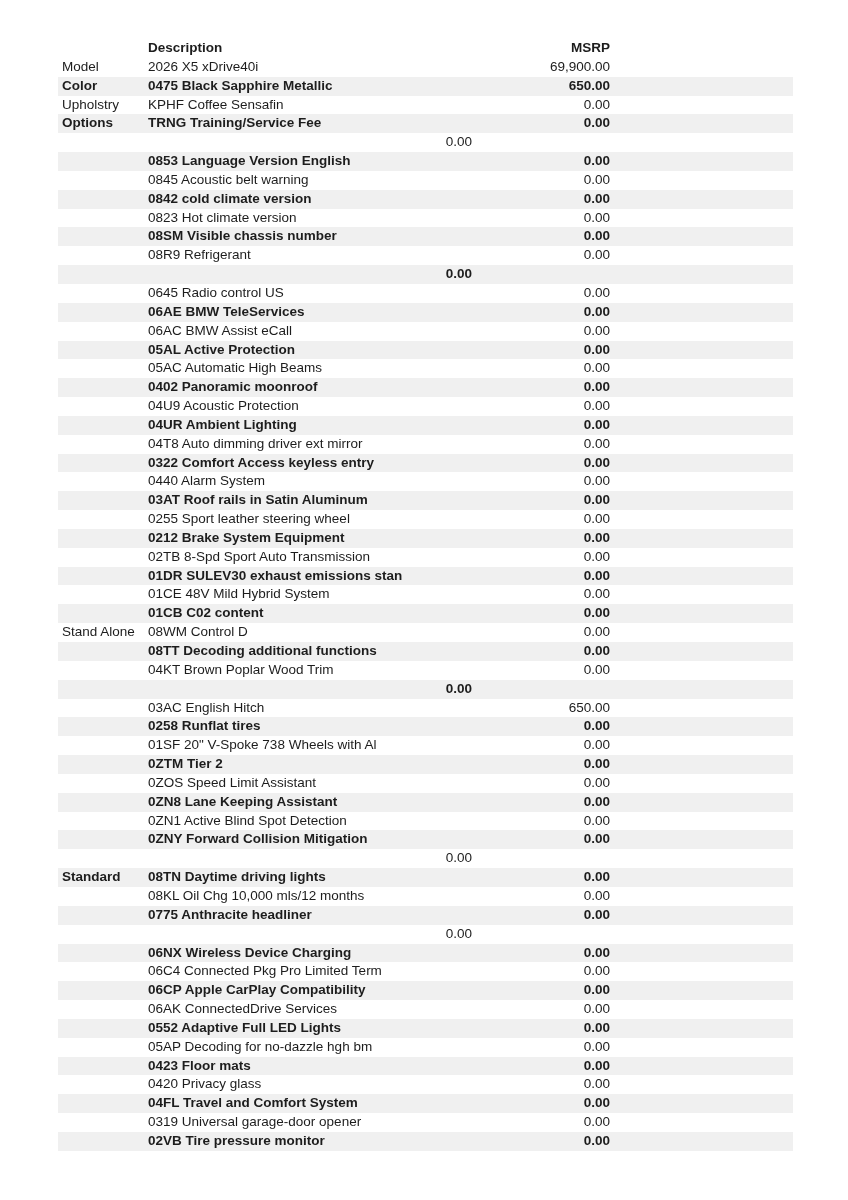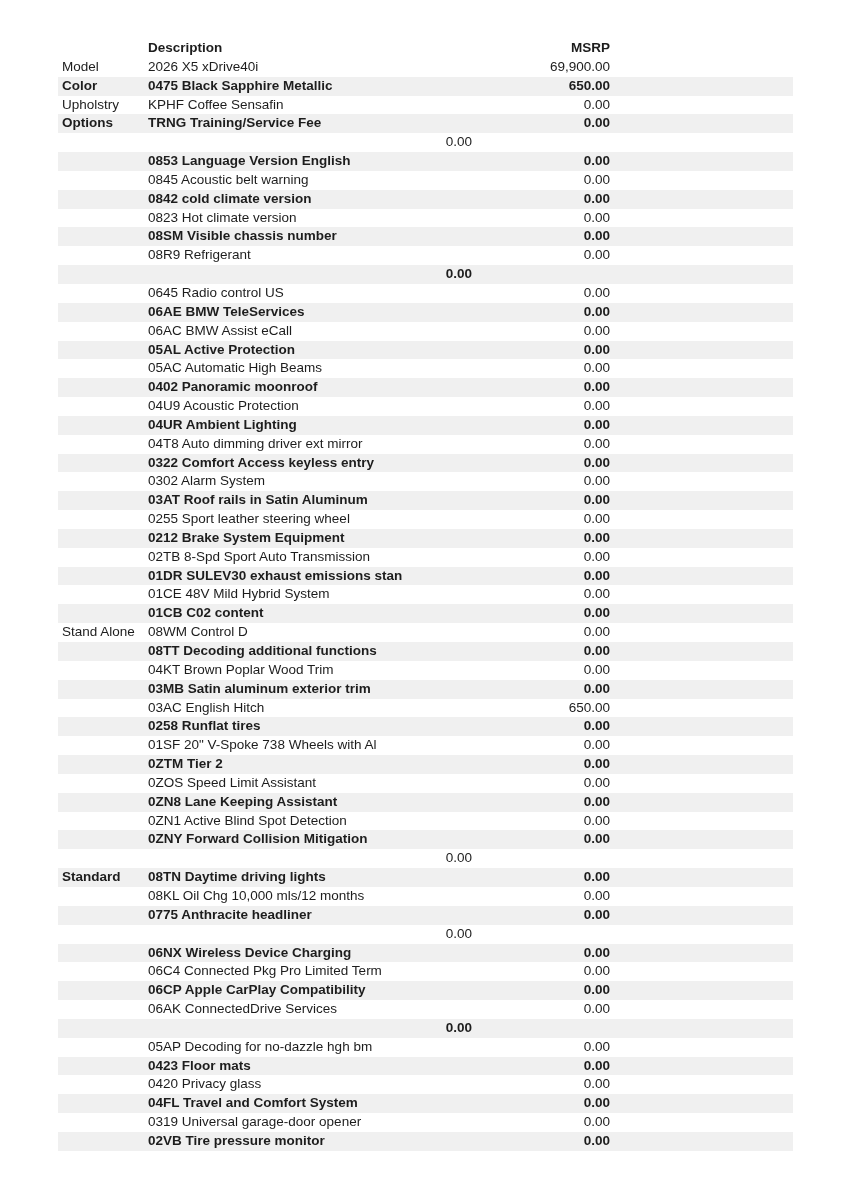--- a/index.html
+++ b/index.html
@@ -192,21 +192,21 @@
 
   <div class="row stripe">
     <div class="cell cat"></div>
     <div class="cell desc">0322 Comfort Access keyless entry</div>
     <div class="cell msrp">0.00</div>
     <div class="cell tail"></div>
   </div>
 
   <div class="row">
     <div class="cell cat"></div>
-    <div class="cell desc">0302 Alarm System</div>
+    <div class="cell desc">0440 Alarm System</div>
     <div class="cell msrp">0.00</div>
     <div class="cell tail"></div>
   </div>
 
   <div class="row stripe">
     <div class="cell cat"></div>
     <div class="cell desc">03AT Roof rails in Satin Aluminum</div>
     <div class="cell msrp">0.00</div>
     <div class="cell tail"></div>
   </div>
@@ -269,21 +269,20 @@
 
   <div class="row">
     <div class="cell cat"></div>
     <div class="cell desc">04KT Brown Poplar Wood Trim</div>
     <div class="cell msrp">0.00</div>
     <div class="cell tail"></div>
   </div>
 
   <div class="row stripe">
     <div class="cell cat"></div>
-    <div class="cell desc">03MB Satin aluminum exterior trim</div>
     <div class="cell msrp">0.00</div>
     <div class="cell tail"></div>
   </div>
 
   <div class="row">
     <div class="cell cat"></div>
     <div class="cell desc">03AC English Hitch</div>
     <div class="cell msrp">650.00</div>
     <div class="cell tail"></div>
   </div>
@@ -393,20 +392,21 @@
 
   <div class="row">
     <div class="cell cat"></div>
     <div class="cell desc">06AK ConnectedDrive Services</div>
     <div class="cell msrp">0.00</div>
     <div class="cell tail"></div>
   </div>
 
   <div class="row stripe">
     <div class="cell cat"></div>
+    <div class="cell desc">0552 Adaptive Full LED Lights</div>
     <div class="cell msrp">0.00</div>
     <div class="cell tail"></div>
   </div>
 
   <div class="row">
     <div class="cell cat"></div>
     <div class="cell desc">05AP Decoding for no-dazzle hgh bm</div>
     <div class="cell msrp">0.00</div>
     <div class="cell tail"></div>
   </div>

